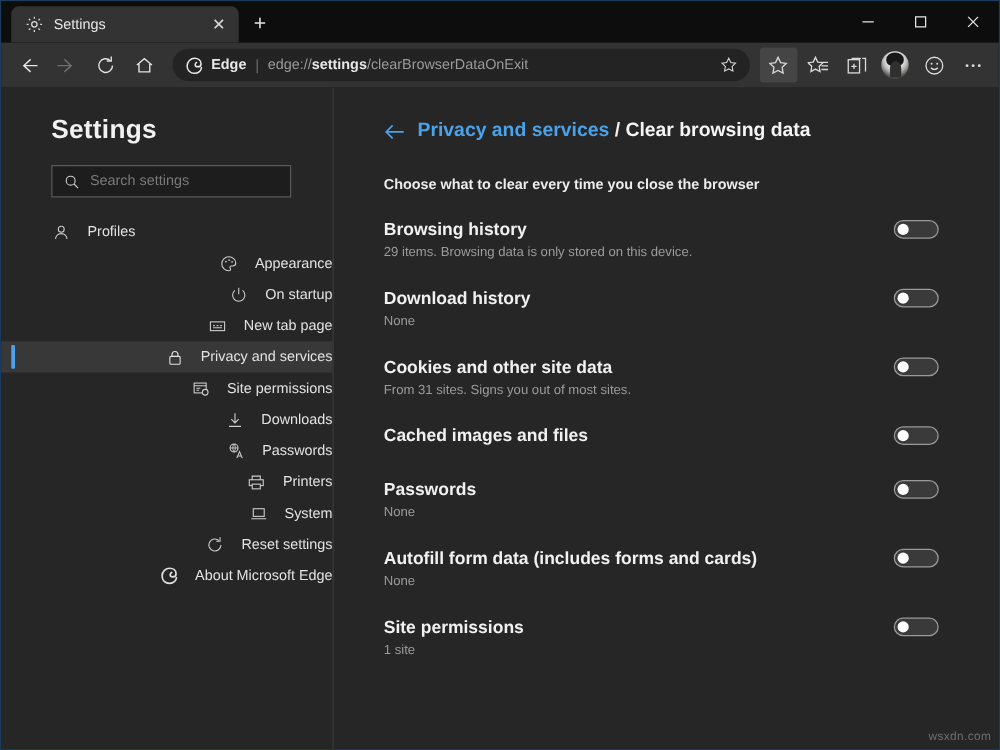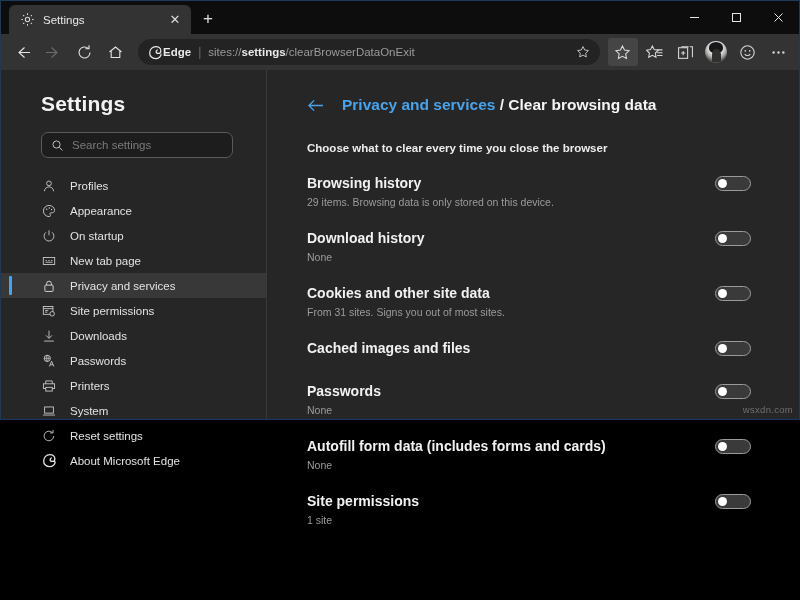--- a/index.html
+++ b/index.html
@@ -4,21 +4,21 @@
 <style>
   * { box-sizing: border-box; margin: 0; padding: 0; }
   html, body {
     width: 800px; height: 600px;
     background: #000;
     font-family: "Liberation Sans", sans-serif;
     overflow: hidden;
   }
   .window {
     position: relative;
-    width: 800px; height: 420px;
+    width: 800px; height: 600px;
     background: #202020;
     border: 1px solid #1b3a5c;
     display: flex; flex-direction: column;
   }
 
   
   .titlebar {
     height: 33px; background: #0d0d0d;
     display: flex; align-items: flex-end;
     position: relative; flex: none;
@@ -69,21 +69,21 @@
     border-radius: 3px; color: #e4e4e4; flex: none;
   }
   .tbtn.disabled { color: #6d6d6d; }
   .tbtn.hl { background: #454545; }
   .addressbar {
     flex: 1; height: 26px; margin: 0 7px;
     background: #232323; border-radius: 13px;
     display: flex; align-items: center; padding: 0 6px 0 10px;
     gap: 7px; min-width: 0;
   }
-  .edge-brand { display: flex; align-items: center; gap: 0; flex: none; }
+  .edge-brand { display: flex; align-items: center; gap: 6px; flex: none; }
   .edge-label { color: #e9e9e9; font-size: 11.5px; font-weight: bold; }
   .addr-sep { color: #6a6a6a; font-size: 12px; }
   .url {
     flex: 1; color: #9a9a9a; font-size: 11.5px;
     white-space: nowrap; overflow: hidden; min-width: 0;
   }
   .url b { color: #e9e9e9; font-weight: bold; }
   .url .dim { color: #9a9a9a; }
   .star-btn {
     width: 22px; height: 22px; flex: none;
@@ -111,47 +111,47 @@
   .sidebar {
     width: 266px; flex: none; background: #262626;
     border-right: 1px solid #3a3a3a; padding-top: 22px;
   }
   .settings-title {
     color: #f2f2f2; font-size: 21px; font-weight: bold;
     padding: 0 0 0 40px; margin-bottom: 16px; letter-spacing: .2px;
   }
   .searchbox {
     margin: 0 33px 0 40px; height: 26px;
-    background: #1d1d1d; border: 1px solid #5a5a5a; border-radius: 7px;
+    background: #1d1d1d; border: 1px solid #5a5a5a; border-radius: 0;
     display: flex; align-items: center; gap: 8px; padding: 0 9px;
   }
   .searchbox .sicon { color: #cfcfcf; flex: none; }
   .search-ph { color: #7a7a7a; font-size: 11.5px; }
   .navlist { margin-top: 15px; }
   .navitem {
     height: 25px; display: flex; align-items: center;
     padding-left: 40px; gap: 13px; position: relative;
     margin-bottom: 0;
   }
-  .navitem + .navitem { margin-top: 0; }
+  .navitem + .navitem { margin-top: 0; justify-content: flex-end; }
   .navitem .nicon {
     width: 16px; height: 16px; flex: none;
     display: flex; align-items: center; justify-content: center;
     color: #cdcdcd;
   }
   .navitem .nlabel { color: #e2e2e2; font-size: 11.5px; }
   .navitem.active { background: #383838; }
   .navitem.active::before {
     content: ""; position: absolute; left: 8px; top: 3px;
     width: 3px; height: 19px; background: #4aa3ea; border-radius: 1px;
   }
 
   
   .main { flex: 1; padding: 26px 0 0 40px; min-width: 0; }
-  .breadcrumb { display: flex; align-items: center; gap: 18px; margin-bottom: 28px; }
+  .breadcrumb { display: flex; align-items: center; gap: 10px; margin-bottom: 28px; }
   .backarrow { color: #4aa3ea; flex: none; display: flex; align-items: center; }
   .crumb-text { font-size: 15.5px; font-weight: bold; white-space: nowrap; }
   .crumb-link { color: #4aa3ea; }
   .crumb-sep { color: #f0f0f0; }
   .crumb-current { color: #f5f5f5; }
   .section-head {
     color: #ececec; font-size: 11.5px; font-weight: bold;
     margin-bottom: 20px;
   }
   .rows { padding-right: 26px; max-width: 470px; }
@@ -239,21 +239,21 @@
     </div>
 
     <div class="addressbar">
       <span class="edge-brand">
         <svg width="15" height="15" viewBox="0 0 16 16">
           <path d="M14 9.6c0 2.8-2.6 5-5.8 5C4.4 14.6 1.8 12 1.8 8.4 1.8 4.5 4.8 1.7 8.3 1.7c3 0 5.4 1.9 5.4 4.6 0 1.6-1.1 2.7-2.8 2.7-1.3 0-2.2-.7-2.2-1.8 0-.8.4-1.4 1.2-1.9" fill="none" stroke="#e9e9e9" stroke-width="1.3" stroke-linecap="round"></path>
         </svg>
         <span class="edge-label">Edge</span>
       </span>
       <span class="addr-sep">|</span>
-      <span class="url"><span class="dim">sites://</span><b>settings</b><span class="dim">/clearBrowserDataOnExit</span></span>
+      <span class="url"><span class="dim">edge://</span><b>settings</b><span class="dim">/clearBrowserDataOnExit</span></span>
       <span class="star-btn">
         <svg width="14" height="14" viewBox="0 0 16 16">
             <path d="M8 1.8l1.9 3.9 4.3.6-3.1 3 .7 4.3L8 11.6l-3.8 2 .7-4.3-3.1-3 4.3-.6z" fill="none" stroke="#d4d4d4" stroke-width="1"></path>
           </svg>
       </span>
     </div>
 
     <div class="tbtn hl">
       <svg width="17" height="17" viewBox="0 0 16 16">
           <path d="M7 1.8l1.9 3.9 4.3.6-3.1 3 .7 4.3L7 11.6l-3.8 2 .7-4.3-3.1-3 4.3-.6z" fill="none" stroke="#d9d9d9" stroke-width="1"></path>

